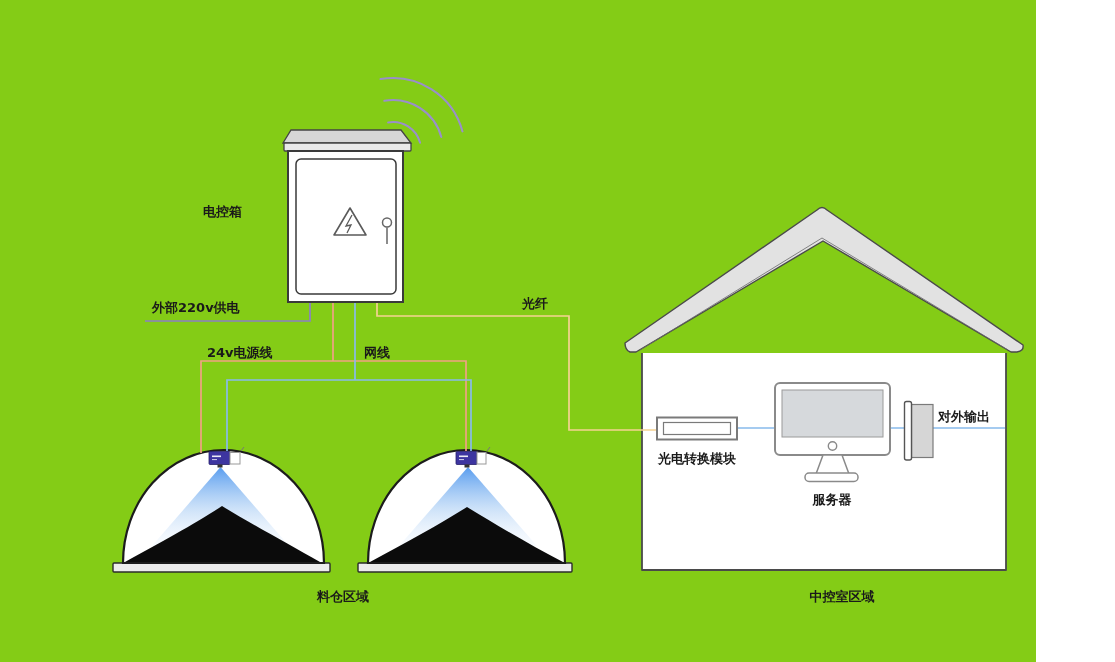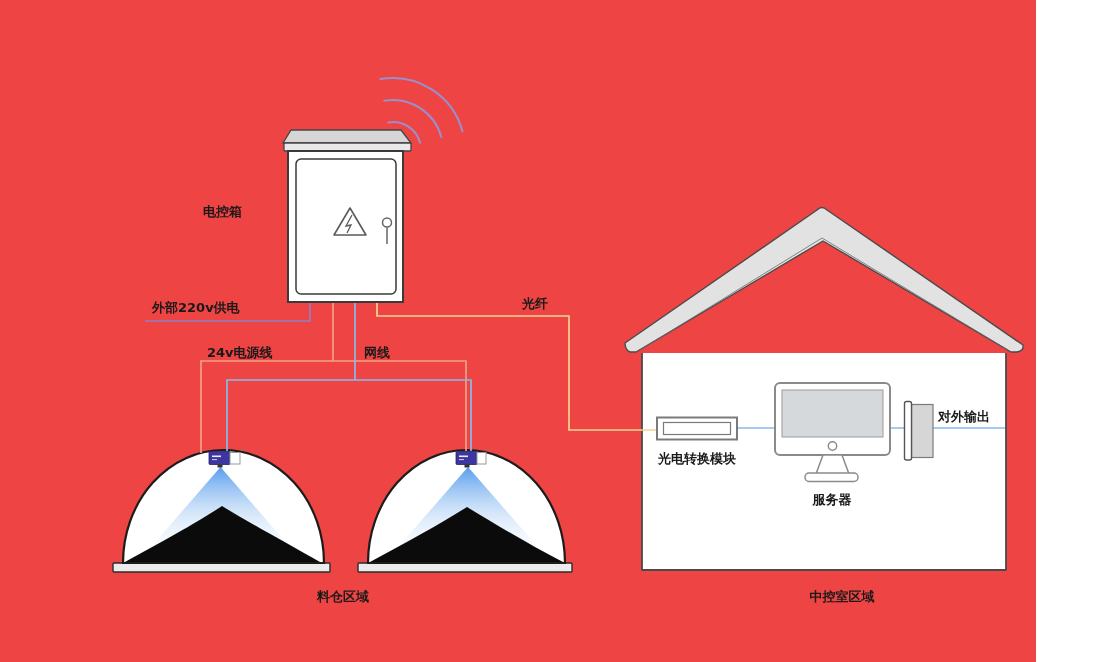--- a/index.html
+++ b/index.html
@@ -1,19 +1,19 @@
 <!DOCTYPE html>
 <html><head>
 <meta charset="utf-8">
 <style>
   html,body{margin:0;padding:0;background:#ffffff;}
   .canvas{
     position:relative;
     width:1036px;height:662px;
-    background:#ef4444;
+    background:#84cc16;
     font-family:"DejaVu Sans","Liberation Sans",sans-serif;
     overflow:hidden;
   }
   svg{display:block;}
   text{
     font-family:"DejaVu Sans","Liberation Sans",sans-serif;
     font-size:13px;
     font-weight:600;
     fill:#1a1a1a;
   }

